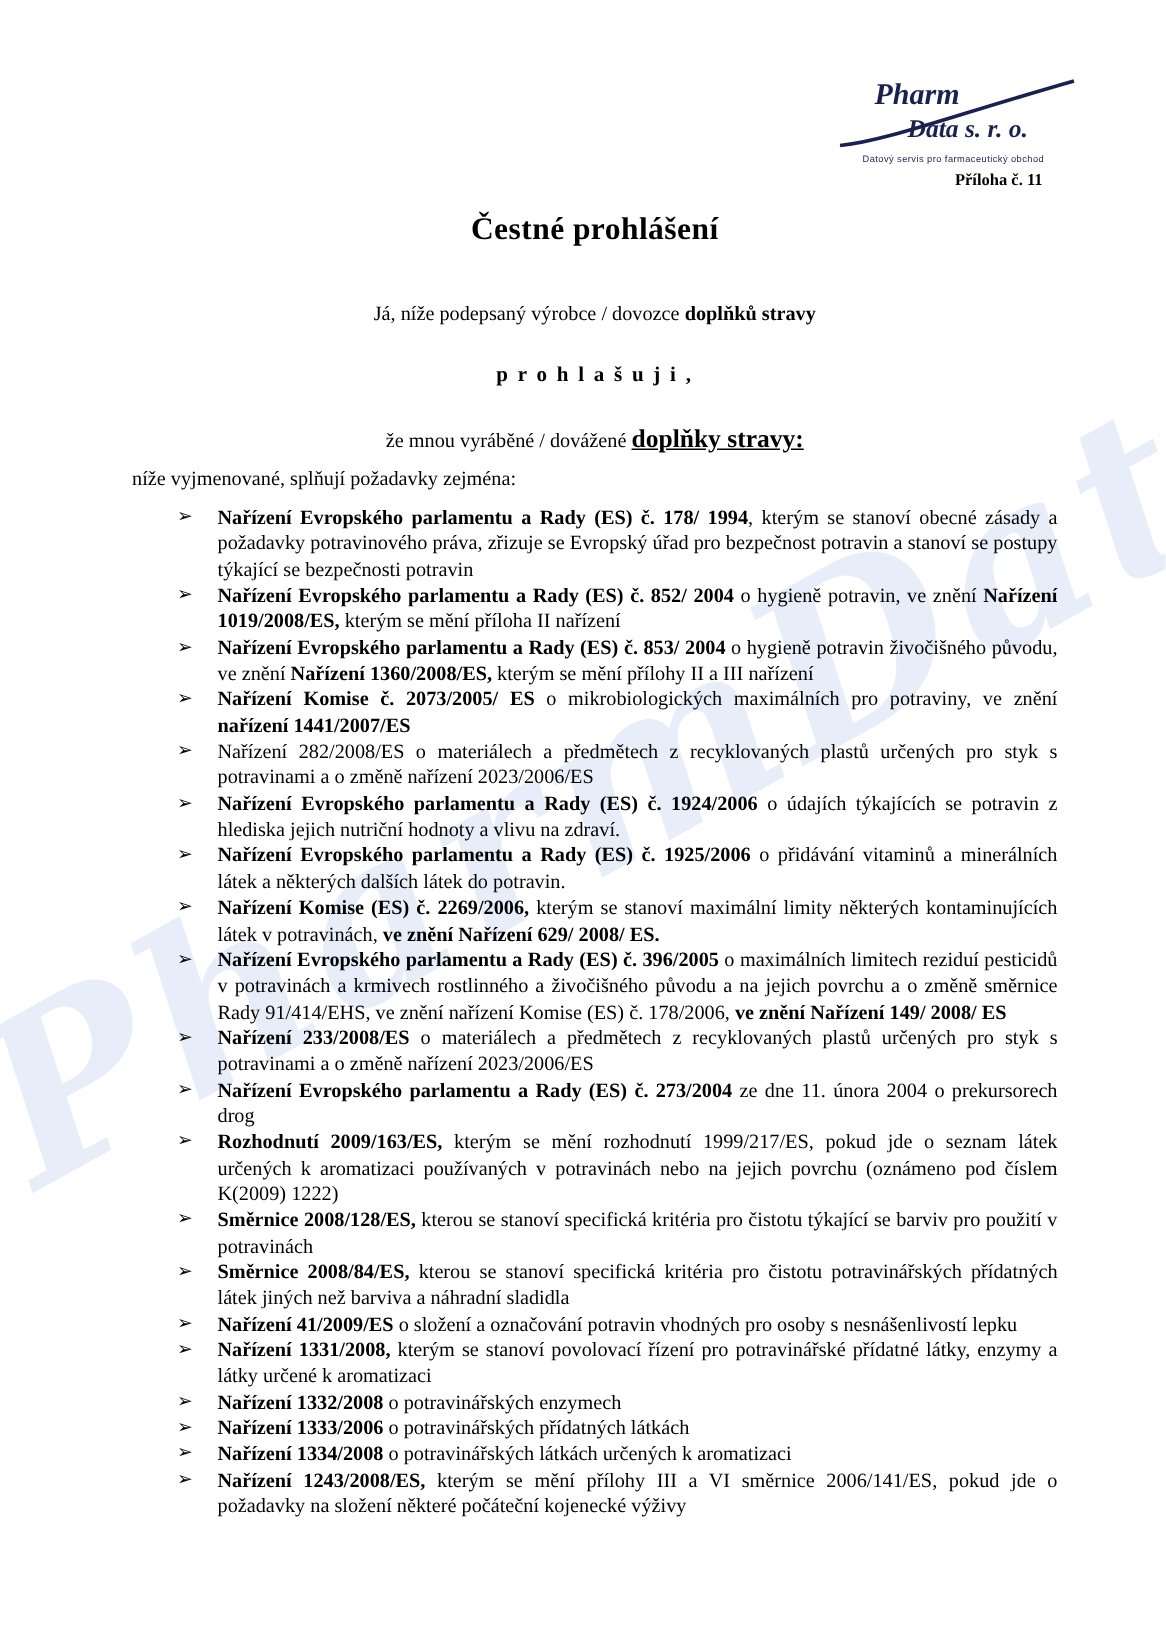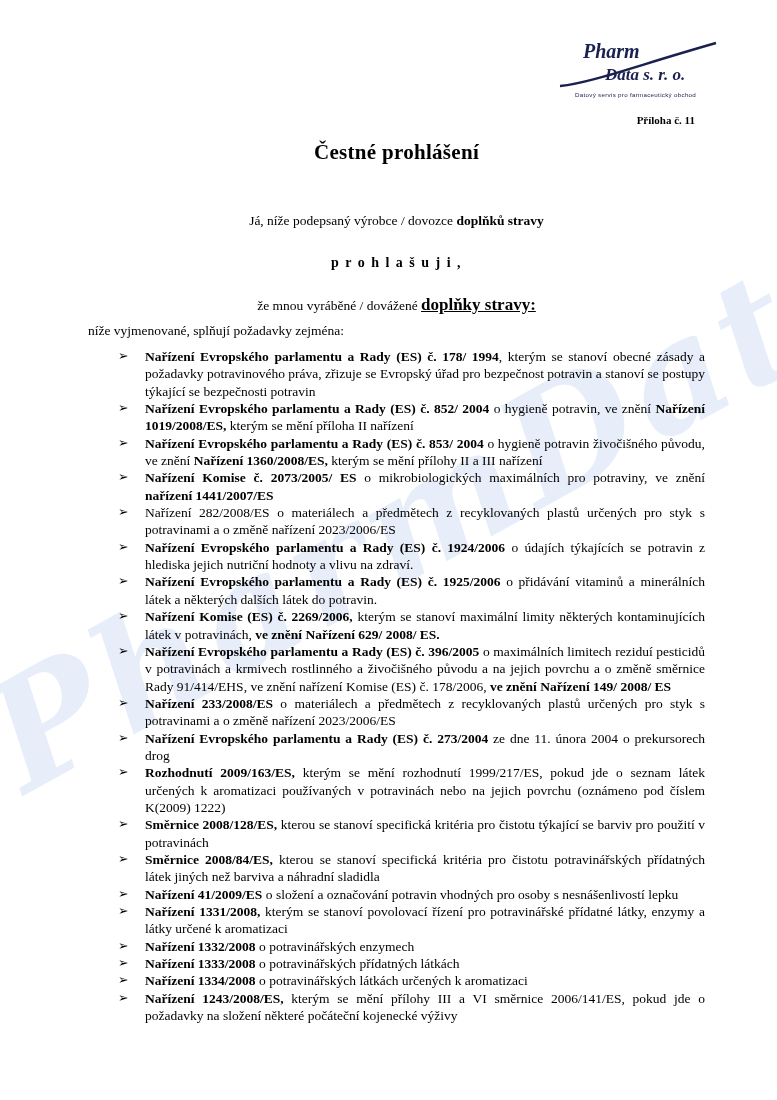--- a/index.html
+++ b/index.html
@@ -33,21 +33,21 @@
     font-size: 150px;
     color: rgba(105, 150, 215, 0.16);
     letter-spacing: 6px;
     pointer-events: none;
     white-space: nowrap;
     text-align: center;
     z-index: 0;
   }
   .logo {
     position: absolute;
-    top: 38px;
+    top: 49px;
     right: 58px;
     width: 162px;
     height: 64px;
     z-index: 2;
   }
   .lg-top  { font-family: "Liberation Serif", serif; font-style: italic; font-weight: bold; font-size: 20px; fill: #1a2150; }
   .lg-bottom { font-family: "Liberation Serif", serif; font-style: italic; font-weight: bold; font-size: 17px; fill: #1a2150; }
   .lg-swoosh { stroke: #1a2150; stroke-width: 2.4; fill: none; }
   .lg-tagline { font-family: "Liberation Sans", sans-serif; font-size: 6.2px; fill: #1a2150; letter-spacing: 0.3px; }
   .attachment {
@@ -65,21 +65,21 @@
   }
   .title {
     margin: 0;
     text-align: center;
     font-size: 21px;
     font-weight: bold;
     letter-spacing: 0.3px;
   }
   p { margin: 0; }
   .center { text-align: center; }
-  .p1 { margin-top: 48px; font-size: 13.5px; }
+  .p1 { margin-top: 36px; font-size: 13.5px; }
   .declaration {
     margin-top: 26px;
     font-size: 14px;
     font-weight: bold;
     letter-spacing: 1.5px;
   }
   .p2 { margin-top: 24px; font-size: 13.5px; }
   .lead { margin-top: 8px; font-size: 13.5px; text-align: left; }
   .b { font-weight: bold; }
   .u { text-decoration: underline; }
@@ -145,19 +145,19 @@
         <li><span class="bullet">➢</span><span class="b">Nařízení Komise (ES) č. 2269/2006,</span><span> kterým se stanoví maximální limity některých kontaminujících látek v potravinách, </span><span class="b">ve znění Nařízení 629/ 2008/ ES.</span></li>
         <li><span class="bullet">➢</span><span class="b">Nařízení Evropského parlamentu a Rady (ES) č. 396/2005</span><span> o maximálních limitech reziduí pesticidů v potravinách a krmivech rostlinného a živočišného původu a na jejich povrchu a o změně směrnice Rady 91/414/EHS, ve znění nařízení Komise (ES) č. 178/2006, </span><span class="b">ve znění Nařízení 149/ 2008/ ES</span></li>
         <li><span class="bullet">➢</span><span class="b">Nařízení 233/2008/ES</span><span> o materiálech a předmětech z recyklovaných plastů určených pro styk s potravinami a o změně nařízení 2023/2006/ES</span></li>
         <li><span class="bullet">➢</span><span class="b">Nařízení Evropského parlamentu a Rady (ES) č. 273/2004</span><span> ze dne 11. února 2004 o prekursorech drog</span></li>
         <li><span class="bullet">➢</span><span class="b">Rozhodnutí 2009/163/ES,</span><span> kterým se mění rozhodnutí 1999/217/ES, pokud jde o seznam látek určených k aromatizaci používaných v potravinách nebo na jejich povrchu (oznámeno pod číslem K(2009) 1222)</span></li>
         <li><span class="bullet">➢</span><span class="b">Směrnice 2008/128/ES,</span><span> kterou se stanoví specifická kritéria pro čistotu týkající se barviv pro použití v potravinách</span></li>
         <li><span class="bullet">➢</span><span class="b">Směrnice 2008/84/ES,</span><span> kterou se stanoví specifická kritéria pro čistotu potravinářských přídatných látek jiných než barviva a náhradní sladidla</span></li>
         <li><span class="bullet">➢</span><span class="b">Nařízení 41/2009/ES</span><span> o složení a označování potravin vhodných pro osoby s nesnášenlivostí lepku</span></li>
         <li><span class="bullet">➢</span><span class="b">Nařízení 1331/2008,</span><span> kterým se stanoví povolovací řízení pro potravinářské přídatné látky, enzymy a látky určené k aromatizaci</span></li>
         <li><span class="bullet">➢</span><span class="b">Nařízení 1332/2008</span><span> o potravinářských enzymech</span></li>
-        <li><span class="bullet">➢</span><span class="b">Nařízení 1333/2008</span><span> o potravinářských přídatných látkách</span></li>
+        <li><span class="bullet">➢</span><span class="b">Nařízení 1333/2006</span><span> o potravinářských přídatných látkách</span></li>
         <li><span class="bullet">➢</span><span class="b">Nařízení 1334/2008</span><span> o potravinářských látkách určených k aromatizaci</span></li>
         <li><span class="bullet">➢</span><span class="b">Nařízení 1243/2008/ES,</span><span> kterým se mění přílohy III a VI směrnice 2006/141/ES, pokud jde o požadavky na složení některé počáteční kojenecké výživy</span></li>
       </ul>
 
   </div>
 </div>
 
 </body></html>

